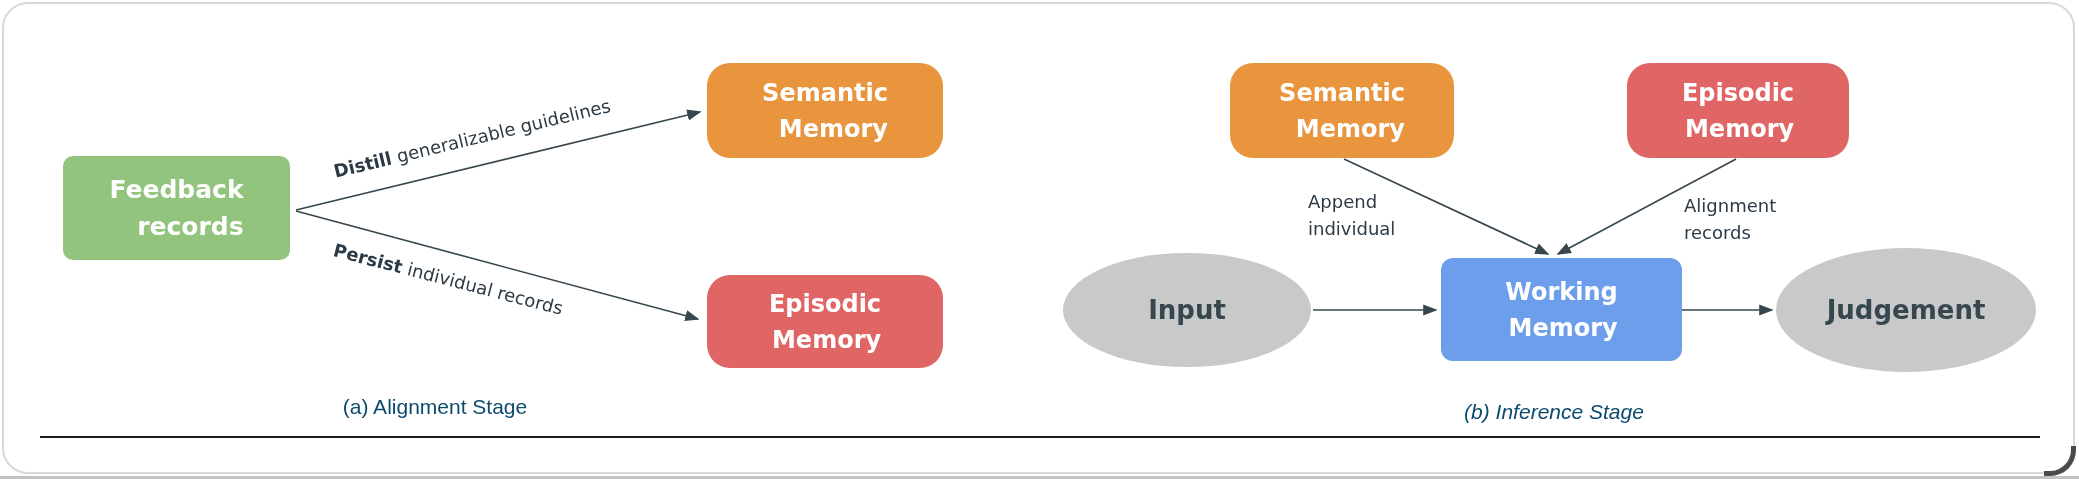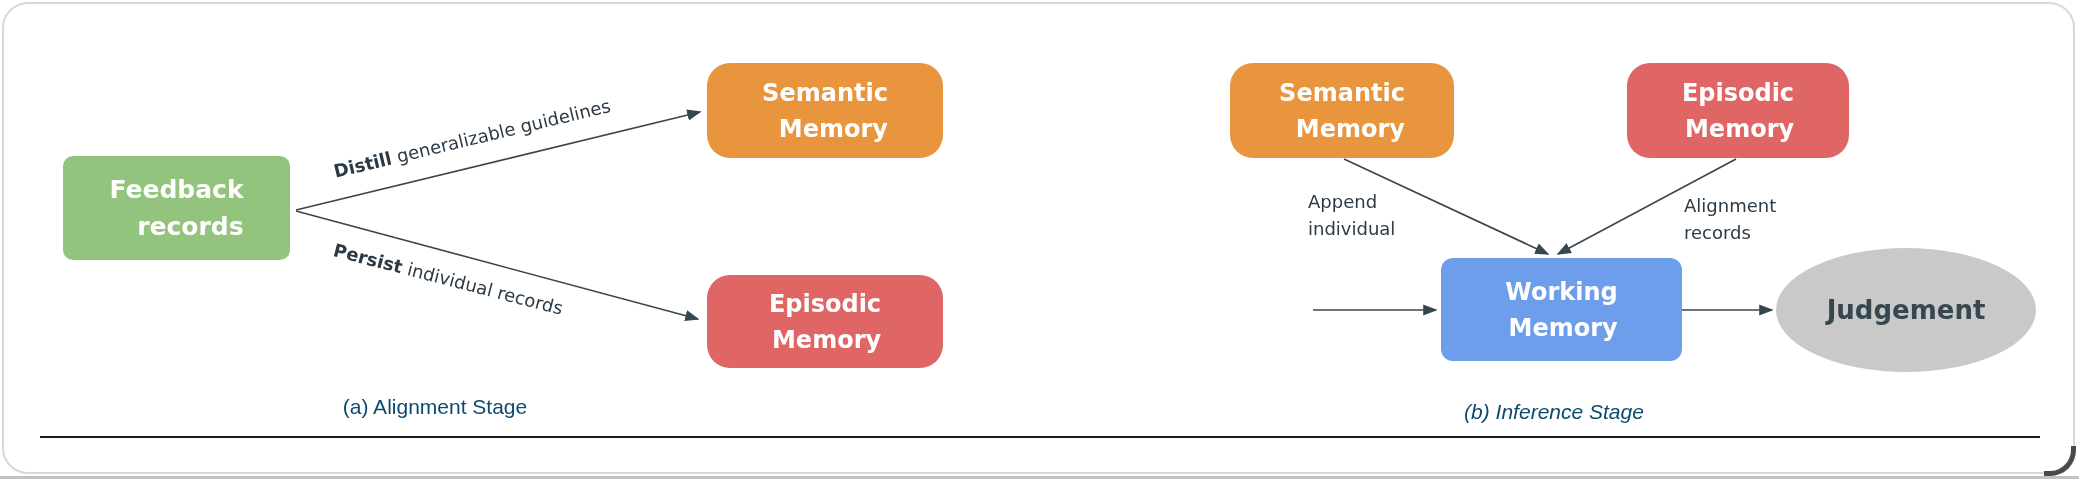--- a/index.html
+++ b/index.html
@@ -87,20 +87,21 @@
 
     <div class="edge-label distill-label"><b>Distill</b><span> generalizable guidelines</span></div>
     <div class="edge-label persist-label"><b>Persist</b><span> individual records</span></div>
 
     <div class="caption caption-a">(a) Alignment Stage</div>
 
     <div class="node rect semantic-b" style="background: rgb(232, 149, 61);">Semantic
 Memory</div>
     <div class="node rect episodic-b" style="background: rgb(224, 102, 102);">Episodic
 Memory</div>
+    <div class="node ellipse input" style="background: rgb(201, 201, 201);">Input</div>
     <div class="node rect working" style="background: rgb(109, 158, 235);">Working
 Memory</div>
     <div class="node ellipse judgement" style="background: rgb(201, 201, 201);">Judgement</div>
 
     <div class="edge-label append-label">Append
 individual</div>
     <div class="edge-label retrieve-label">Alignment
 records</div>
 
     <div class="caption caption-b">(b) Inference Stage</div>

